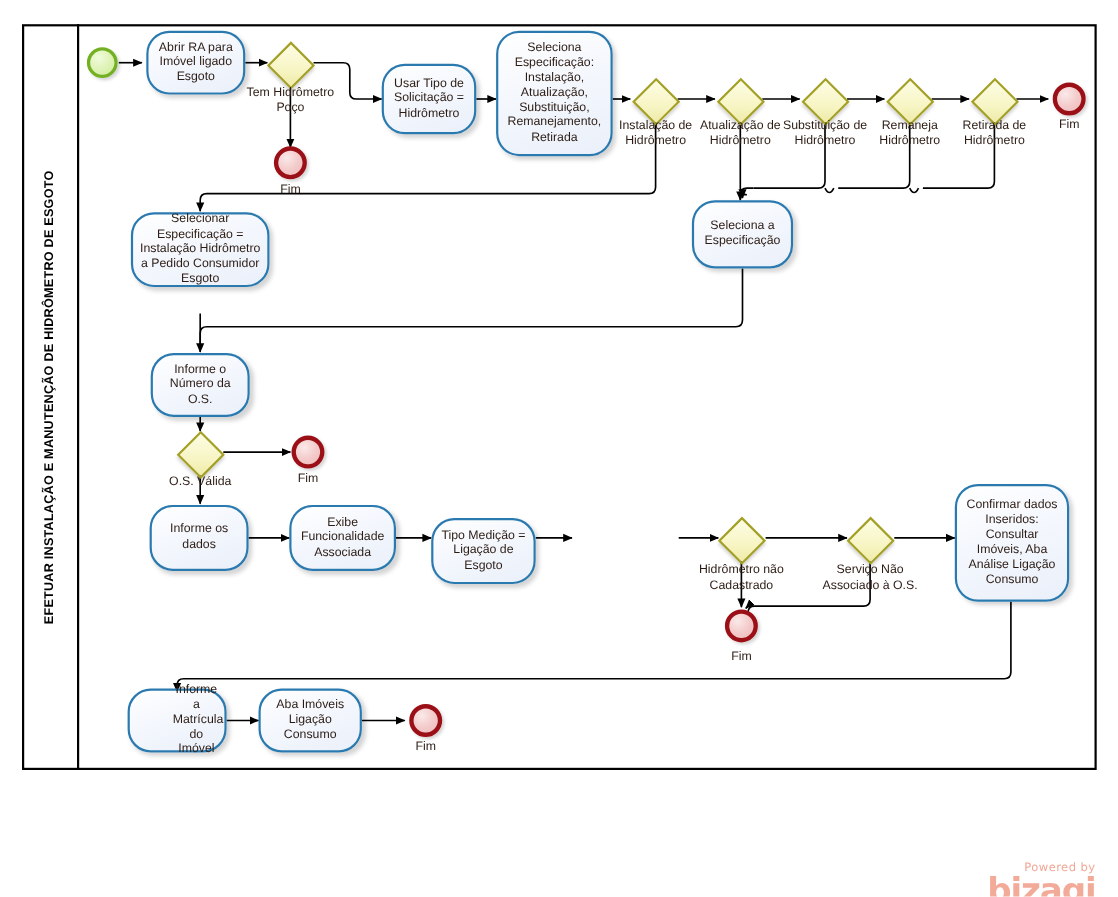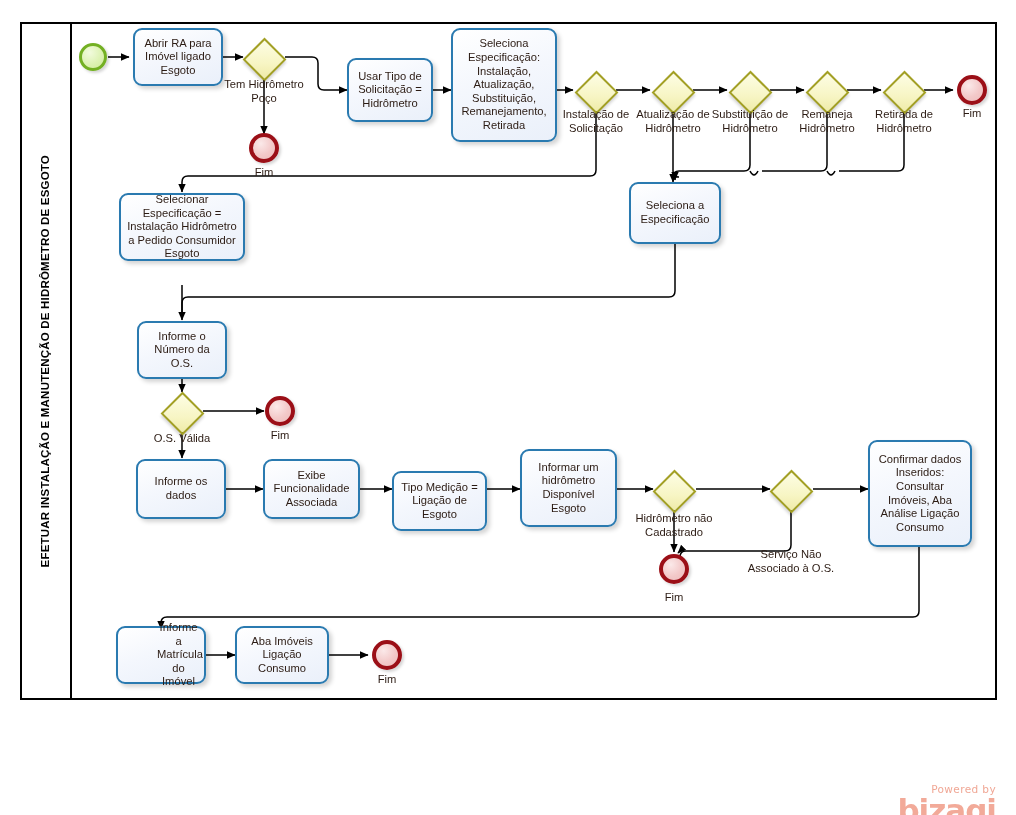--- a/index.html
+++ b/index.html
@@ -12,21 +12,21 @@
   .pool{position:absolute;border:2px solid #000;box-sizing:border-box;background:transparent;}
   .lane-header{position:absolute;border-right:2px solid #000;box-sizing:border-box;
                display:flex;align-items:center;justify-content:center;}
   .lane-title{
       writing-mode:vertical-rl; transform:rotate(180deg);
       font-size:11.5px;font-weight:bold;color:#000;letter-spacing:.2px;
       white-space:nowrap;text-align:center;font-family:"Liberation Sans",sans-serif;}
 
   
   .task{position:absolute;box-sizing:border-box;
-        border:2px solid #2a7ab0;border-radius:9px;
+        border:2px solid #2a7ab0;border-radius:21px;
         background:linear-gradient(160deg,#ffffff 0%,#f4f7fd 45%,#eaf0fa 100%);
         box-shadow:3px 3px 4px rgba(0,0,0,.17);
         display:flex;align-items:center;justify-content:center;
         text-align:center;padding:2px 4px;
         font-size:11.2px;color:#2b1b13;line-height:13.6px;}
   .task span{display:block;width:100%;}
 
   
   .gw{position:absolute;width:38px;height:38px;}
   .gw i{display:block;width:27px;height:27px;margin:5.5px auto 0 auto;
@@ -178,23 +178,20 @@
   </div>
 
   <div class="task" style="left:263px;top:459px;width:97px;height:60px;">
     <span>Exibe Funcionalidade Associada</span>
   </div>
 
   <div class="task" style="left:392px;top:459px;width:95px;height:60px;margin-top:12px;">
     <span>Tipo Medição = Ligação de Esgoto</span>
   </div>
 
-  <div class="task" style="left:520px;top:449px;width:97px;height:78px;">
-    <span>Informar um hidrômetro Disponível Esgoto</span>
-  </div>
 
   <div class="task" style="left:868px;top:440px;width:104px;height:107px;">
     <span>Confirmar dados Inseridos: Consultar Imóveis, Aba Análise Ligação Consumo</span>
   </div>
 
   <div class="task" style="left:116px;top:626px;width:90px;height:58px;padding-left:39px;">
     <span>Informe a Matrícula do Imóvel</span>
   </div>
 
   <div class="task" style="left:235px;top:626px;width:94px;height:58px;">
@@ -202,21 +199,21 @@
   </div>
 
   <div class="gw" style="left:245px;top:38px;">
       <i></i>
     </div>
   <div class="gw-label" style="left:224px;top:78px;width:80px;">Tem Hidrômetro Poço</div>
 
   <div class="gw" style="left:577px;top:71px;">
       <i></i>
     </div>
-  <div class="gw-label" style="left:551px;top:108px;width:90px;">Instalação de Solicitação</div>
+  <div class="gw-label" style="left:551px;top:108px;width:90px;">Instalação de Hidrômetro</div>
 
   <div class="gw" style="left:654px;top:71px;">
       <i></i>
     </div>
   <div class="gw-label" style="left:628px;top:108px;width:90px;">Atualização de Hidrômetro</div>
 
   <div class="gw" style="left:731px;top:71px;">
       <i></i>
     </div>
   <div class="gw-label" style="left:705px;top:108px;width:90px;">Substituição de Hidrômetro</div>
@@ -237,21 +234,21 @@
   <div class="gw-label" style="left:142px;top:432px;width:80px;">O.S. Válida</div>
 
   <div class="gw" style="left:655px;top:470px;">
       <i></i>
     </div>
   <div class="gw-label" style="left:628px;top:512px;width:92px;">Hidrômetro não Cadastrado</div>
 
   <div class="gw" style="left:772px;top:470px;">
       <i></i>
     </div>
-  <div class="gw-label" style="left:746px;top:512px;width:90px;margin-top:36px;">Serviço Não Associado à O.S.</div>
+  <div class="gw-label" style="left:746px;top:512px;width:90px;">Serviço Não Associado à O.S.</div>
 
   <div class="logo" style="left:862px;top:756px;width:134px;margin-top:28px;">
     <div class="pw">Powered by</div>
     <div class="bz">bizagi</div>
     <div class="md">Modeler</div>
   </div>
 
 </div>
 
 </body></html>

